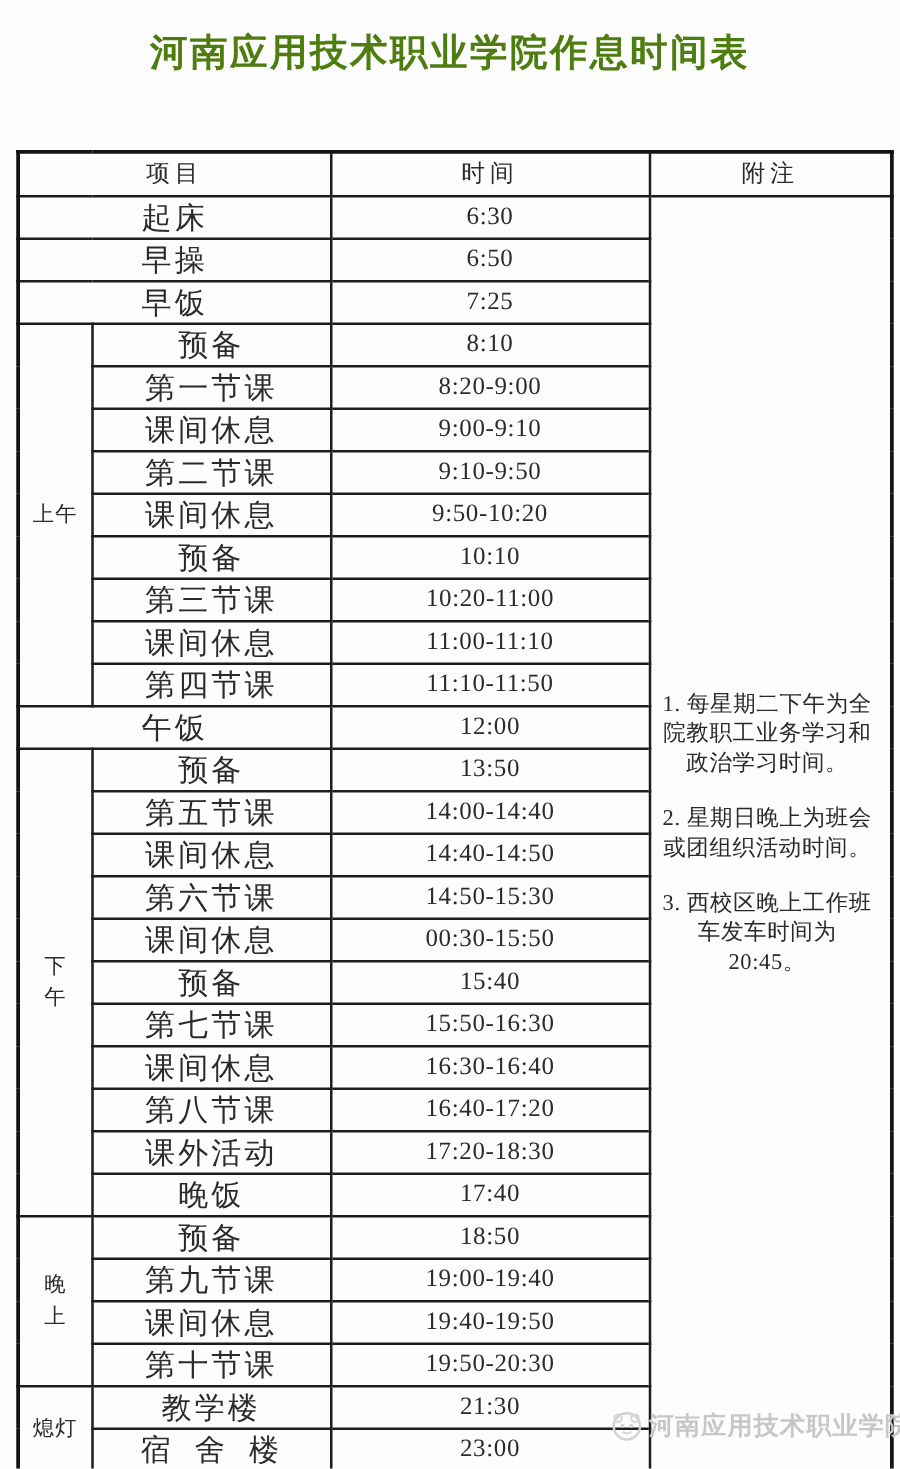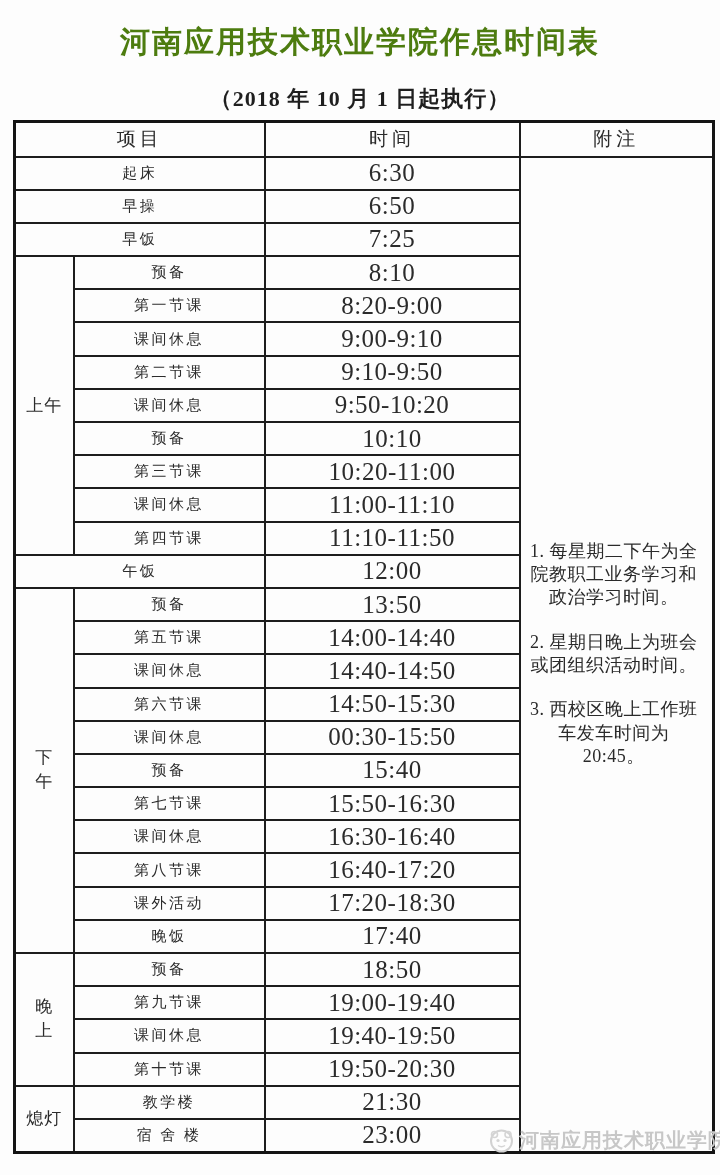--- a/index.html
+++ b/index.html
@@ -24,22 +24,22 @@
     border:3px solid #141414;
     padding-left:32px;
   }
   .sched th, .sched td {
     border:2px solid #1d1d1d; padding:0; text-align:center;
     font-weight:normal; color:#2b2b2b; overflow:hidden;
   }
   .sched thead tr { height:35px; }
   .sched tbody tr { height:33.2px; }
   .sched th { font-size:19px; letter-spacing:4px; }
-  td.item  { font-size:15px; letter-spacing:2.5px; }
-  td.time  { font-size:25px; letter-spacing:0.5px; }
+  td.item  { font-size:24px; letter-spacing:2.5px;font-family:Liberation Mono, monospace; }
+  td.time  { font-size:20px; letter-spacing:0.5px; }
   td.group { font-size:17px; letter-spacing:1px; }
   .stack {
     display:inline-block; width:1.05em; line-height:1.45;
     word-break:break-all; letter-spacing:0; text-align:left;
   }
   td.notes {
     vertical-align:middle; text-align:left;
     padding:0 14px 0 9px; font-size:18px; line-height:1.3;
     letter-spacing:0.5px; color:#2a2a2a;
   }
@@ -52,21 +52,20 @@
     white-space:nowrap; font-weight:bold;
   }
   .watermark svg { flex:0 0 auto; }
 </style>
 </head>
 <body>
 
 <div class="page">
 
   <div class="title">河南应用技术职业学院作息时间表</div>
-  <div class="subtitle">（2018 年 10 月 1 日起执行）</div>
 
   <table class="sched">
     <colgroup>
       <col style="width:59px">
         <col style="width:191px">
         <col style="width:255px">
         <col style="width:194px">
     </colgroup>
     <thead>
       <tr>

